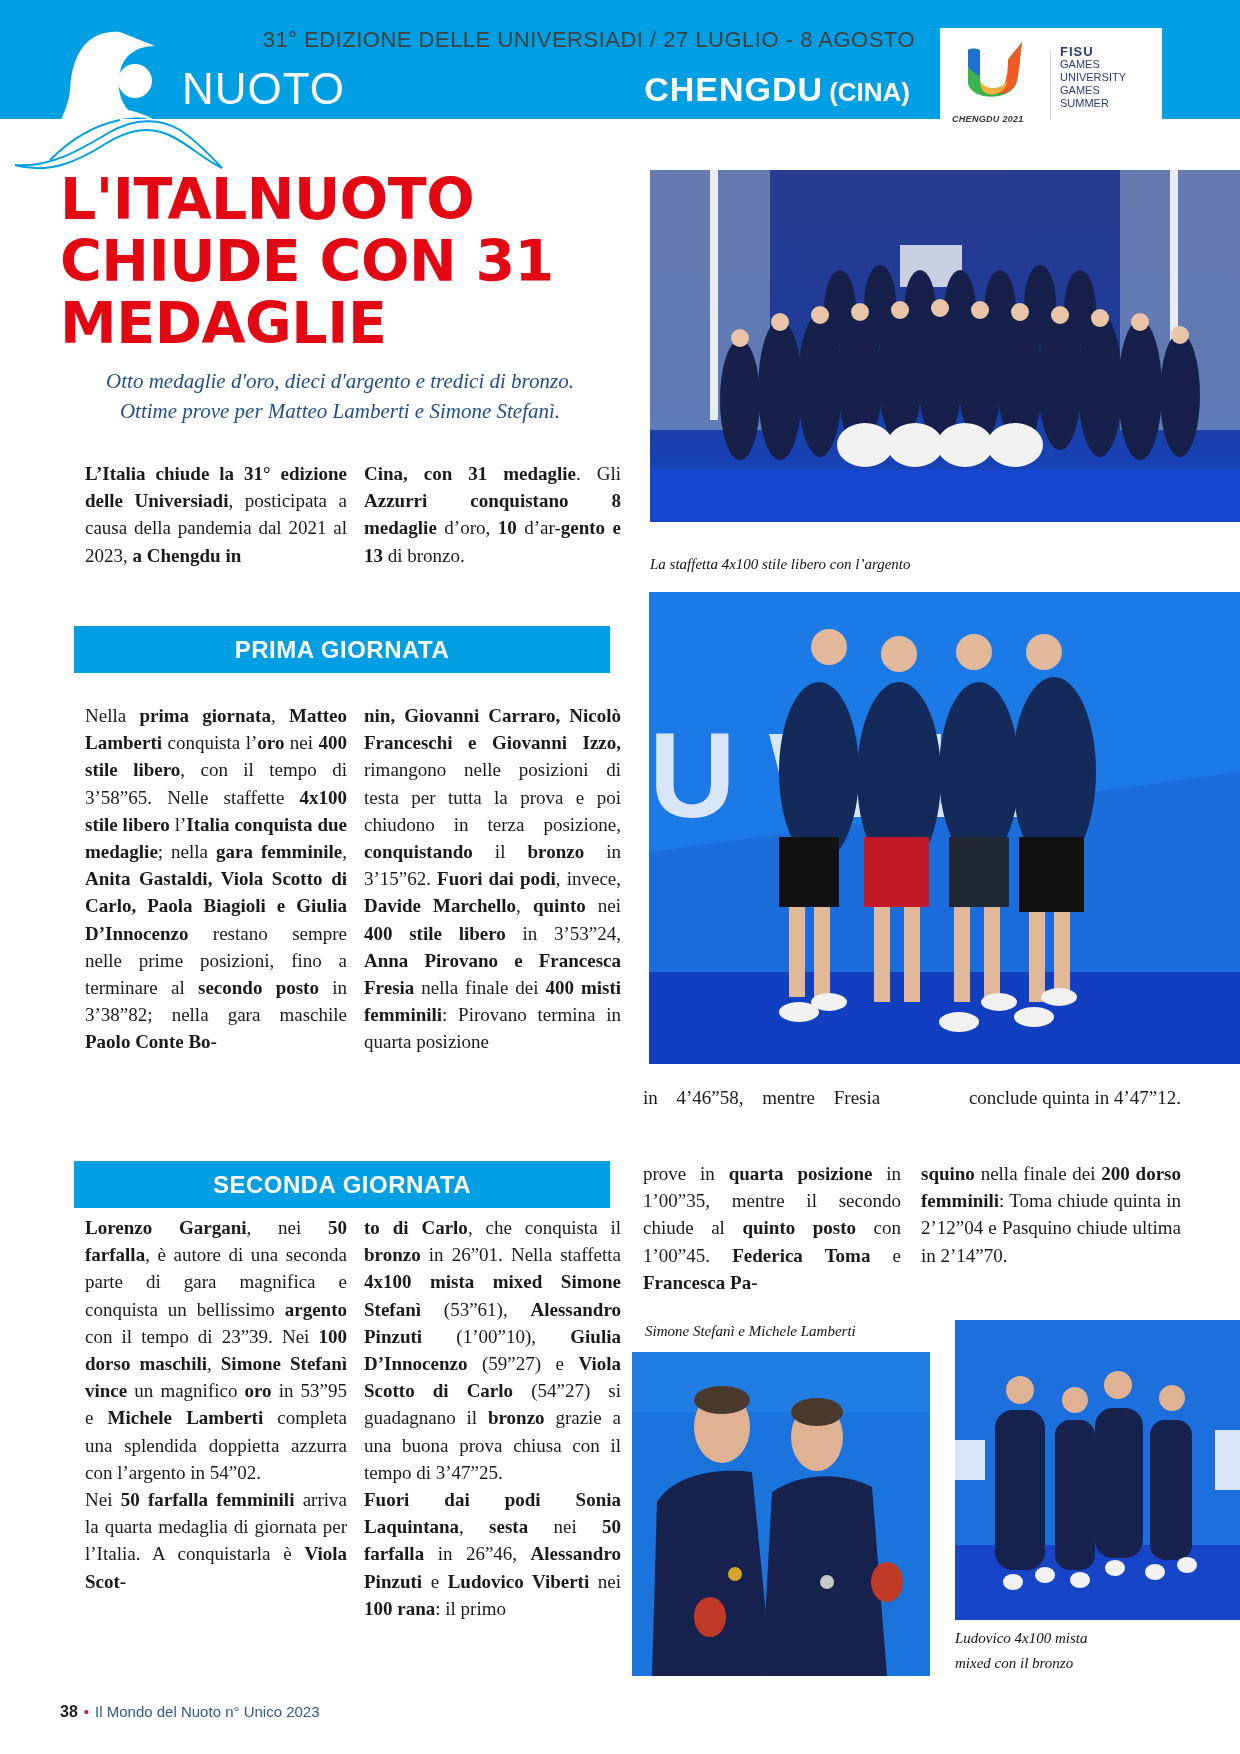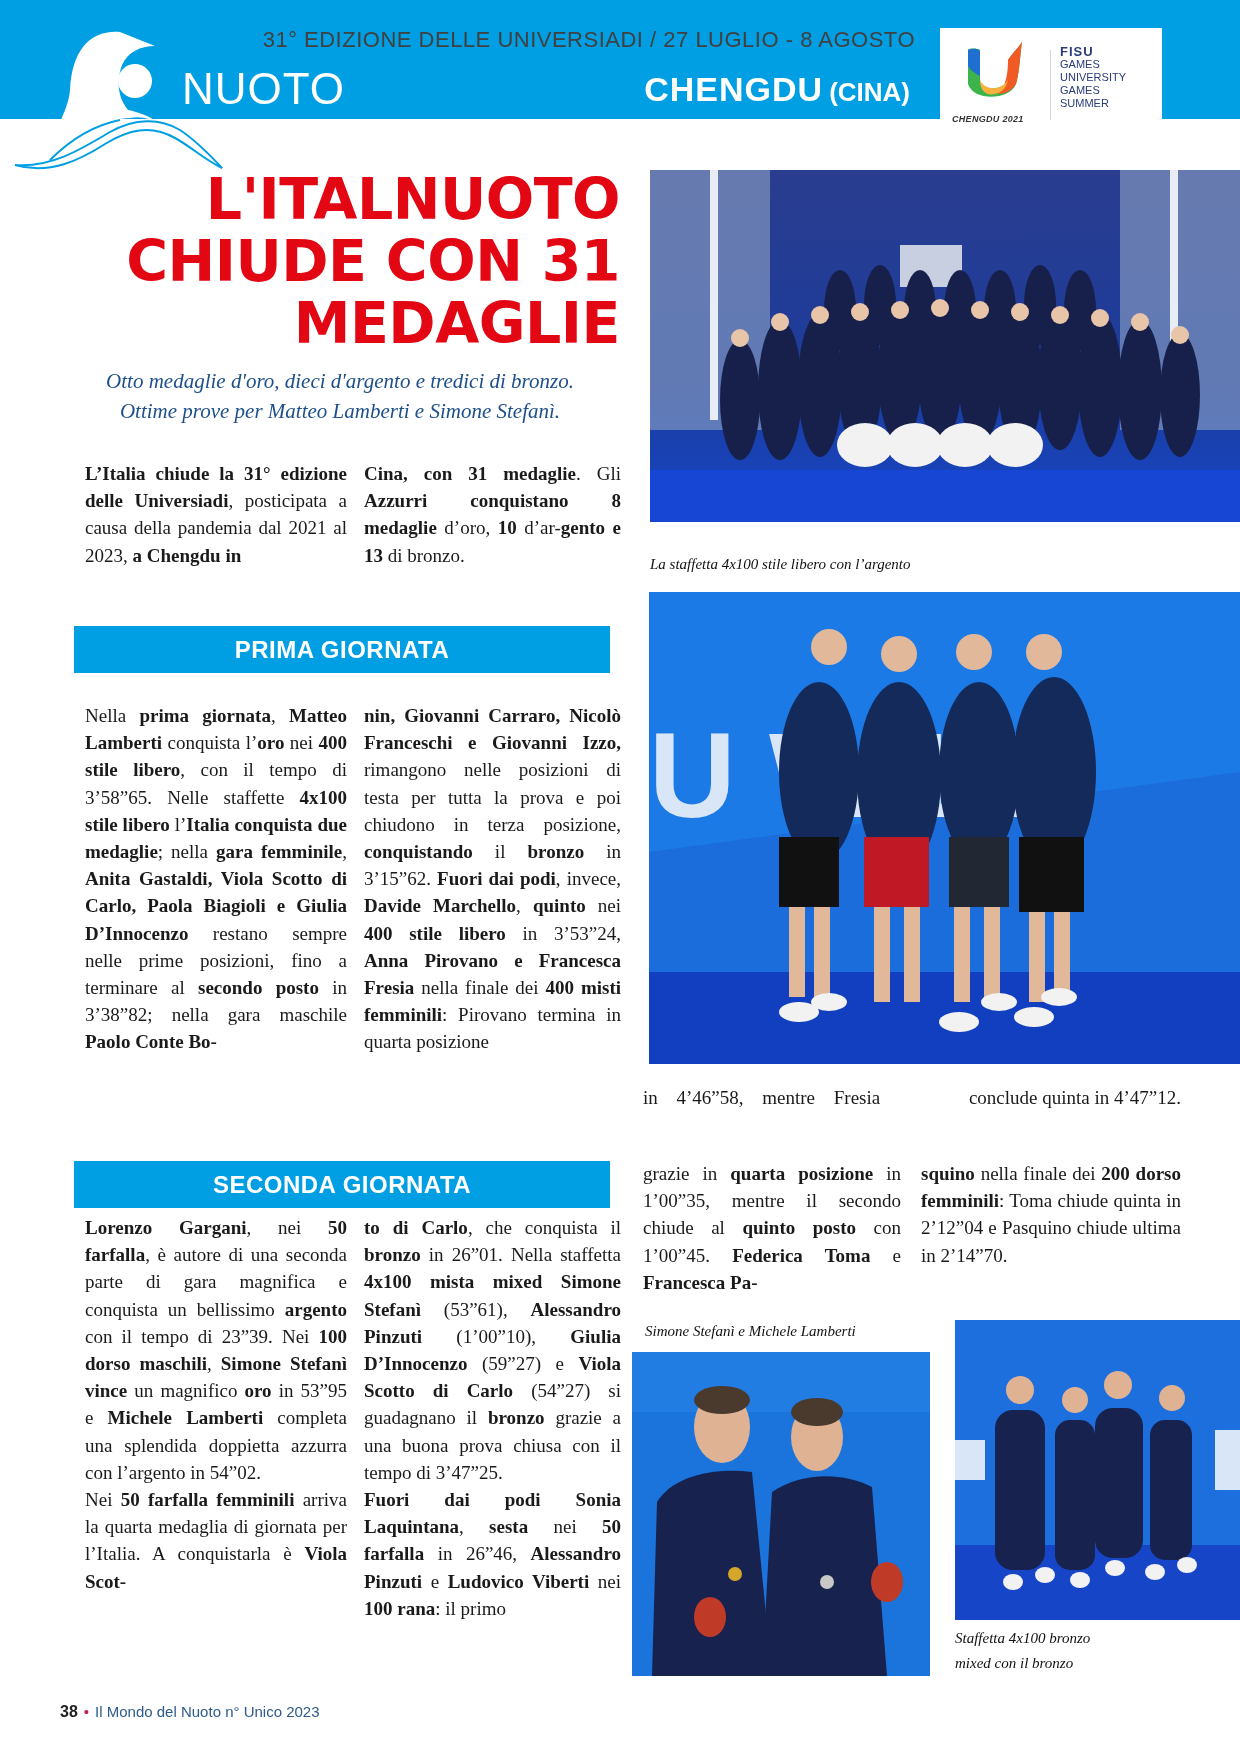--- a/index.html
+++ b/index.html
@@ -15,21 +15,21 @@
   .city-line .city { font-size: 34px; font-weight: 700; letter-spacing: 1px; }
   .city-line .country { font-size: 26px; font-weight: 700; margin-left: 6px; }
   .fisu-box { position: absolute; left: 940px; top: 28px; width: 222px; height: 100px; background: #ffffff; }
   .fisu-u { position: absolute; left: 22px; top: 12px; width: 66px; height: 62px; }
   .fisu-chengdu { position: absolute; left: 12px; top: 78px; font-family: "Liberation Sans", "DejaVu Sans", sans-serif; font-size: 9px; font-weight: 700; font-style: italic; color: #333; letter-spacing: 0.3px; margin-top: 8px; }
   .fisu-divider { position: absolute; left: 110px; top: 22px; width: 1px; height: 70px; background: #cfd4e0; }
   .fisu-text { position: absolute; left: 120px; top: 17px; font-family: "Liberation Sans", "DejaVu Sans", sans-serif; color: #2a3b7a; font-size: 11px; line-height: 13px; }
   .fisu-text .fisu-brand { font-weight: 700; font-size: 13px; letter-spacing: 1px; }
 
   
-  .headline { position: absolute; left: 60px; top: 168px; width: 560px; text-align: right; font-family: "DejaVu Sans", "Liberation Sans", sans-serif; font-weight: 700; color: #e30613; font-size: 57px; line-height: 62px; letter-spacing: -0.5px; }
+  .headline { position: absolute; left: 60px; top: 168px; width: 560px; text-align: left; font-family: "DejaVu Sans", "Liberation Sans", sans-serif; font-weight: 700; color: #e30613; font-size: 57px; line-height: 62px; letter-spacing: -0.5px; }
   .headline span { display: block; }
   .subhead { position: absolute; left: 60px; top: 366px; width: 560px; text-align: center; font-family: "Liberation Serif", "DejaVu Serif", serif; font-style: italic; color: #1d4f8a; font-size: 21px; line-height: 30px; }
   .subhead span { display: block; }
 
   
   .col { position: absolute; font-size: 19px; line-height: 27.2px; text-align: justify; color: #1a1a1a; margin-left: 11px; }
   .col b { font-weight: 700; }
   .col p { margin: 0; }
 
   
@@ -113,21 +113,21 @@
 <div class="section-bar" style="top:1161px;">SECONDA GIORNATA</div>
 <div class="col" style="left:74px; top:1214px; width:262px;">
     <p><b>Lorenzo Gargani</b><span>, nei </span><b>50 farfalla</b><span>, è autore di una seconda parte di gara magnifica e conquista un bellissimo </span><b>argento</b><span> con il tempo di 23”39. Nei </span><b>100 dorso maschili</b><span>, </span><b>Simone Stefanì vince</b><span> un magnifico </span><b>oro</b><span> in 53”95 e </span><b>Michele Lamberti</b><span> completa una splendida doppietta azzurra con l’argento in 54”02.</span></p>
     <p><span>Nei </span><b>50 farfalla femminili</b><span> arriva la quarta medaglia di giornata per l’Italia. A conquistarla è </span><b>Viola Scot-</b></p>
   </div>
 <div class="col" style="left:353px; top:1214px; width:257px;">
     <p><b>to di Carlo</b><span>, che conquista il </span><b>bronzo</b><span> in 26”01. Nella staffetta </span><b>4x100 mista mixed Simone Stefanì</b><span> (53”61), </span><b>Alessandro Pinzuti</b><span> (1’00”10), </span><b>Giulia D’Innocenzo</b><span> (59”27) e </span><b>Viola Scotto di Carlo</b><span> (54”27) si guadagnano il </span><b>bronzo</b><span> grazie a una buona prova chiusa con il tempo di 3’47”25.</span></p>
     <p><b>Fuori dai podi Sonia Laquintana</b><span>, </span><b>sesta</b><span> nei </span><b>50 farfalla</b><span> in 26”46, </span><b>Alessandro Pinzuti</b><span> e </span><b>Ludovico Viberti</b><span> nei </span><b>100 rana</b><span>: il primo</span></p>
   </div>
 <div class="col" style="left:632px; top:1160px; width:258px;">
-    <p><span>grazie in </span><b>quarta posizione</b><span> in 1’00”35, mentre il secondo chiude al </span><b>quinto posto</b><span> con 1’00”45. </span><b>Federica Toma</b><span> e </span><b>Francesca Pa-</b></p>
+    <p><span>prove in </span><b>quarta posizione</b><span> in 1’00”35, mentre il secondo chiude al </span><b>quinto posto</b><span> con 1’00”45. </span><b>Federica Toma</b><span> e </span><b>Francesca Pa-</b></p>
   </div>
 <div class="col" style="left:910px; top:1160px; width:260px;">
     <p><b>squino</b><span> nella finale dei </span><b>200 dorso femminili</b><span>: Toma chiude quinta in 2’12”04 e Pasquino chiude ultima in 2’14”70.</span></p>
   </div>
 
 <div class="photo" style="left:650px; top:170px; width:590px; height:352px;">
   <svg width="590" height="352" viewBox="0 0 590 352" preserveAspectRatio="none">
     <defs>
       <linearGradient id="teamBg" x1="0" y1="0" x2="0" y2="1">
         <stop offset="0" stop-color="#2a3d8f"></stop>
@@ -274,19 +274,19 @@
       <ellipse cx="58" cy="262" rx="10" ry="8"></ellipse>
         <ellipse cx="90" cy="255" rx="10" ry="8"></ellipse>
       <ellipse cx="125" cy="260" rx="10" ry="8"></ellipse>
         <ellipse cx="160" cy="248" rx="10" ry="8"></ellipse>
       <ellipse cx="200" cy="252" rx="10" ry="8"></ellipse>
         <ellipse cx="232" cy="245" rx="10" ry="8"></ellipse>
     </g>
   </svg>
 </div>
 <div class="caption" style="left:955px; top:1626px;">
-  <div>Staffetta 4x100 bronzo</div>
+  <div>Ludovico 4x100 mista</div>
   <div>mixed con il bronzo</div>
 </div>
 
 <div class="footer">
   <span class="page-num">38</span><span class="dot">•</span><span>Il Mondo del Nuoto n° Unico 2023</span>
 </div>
 
 </body></html>

